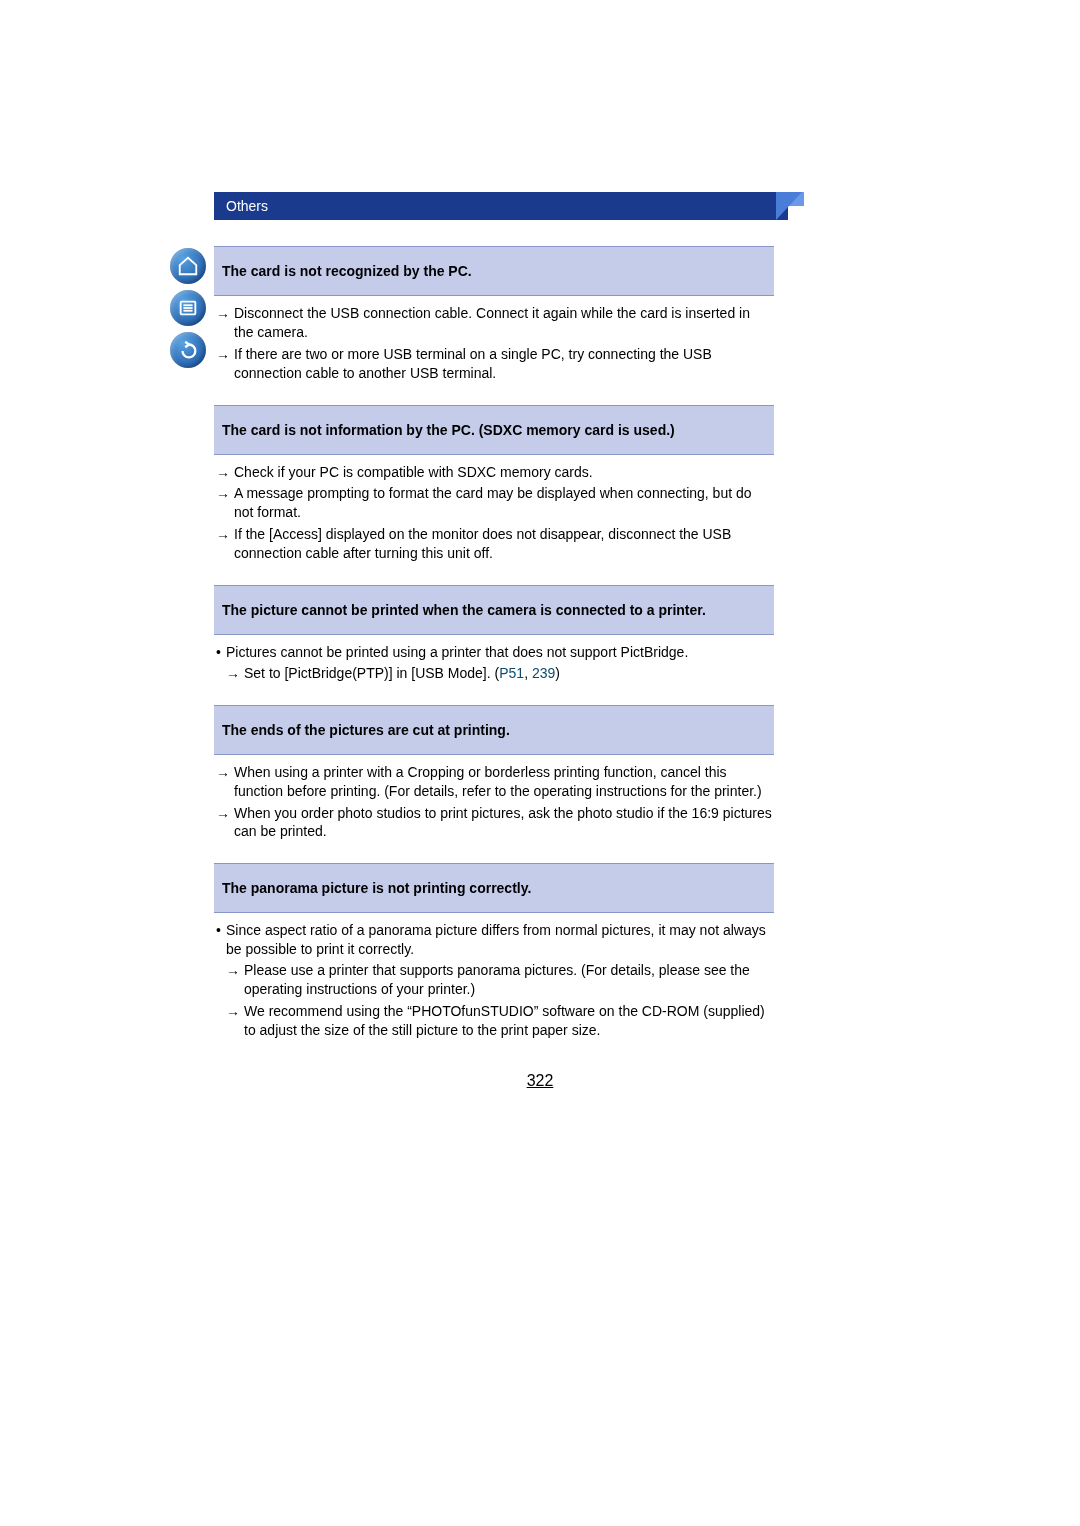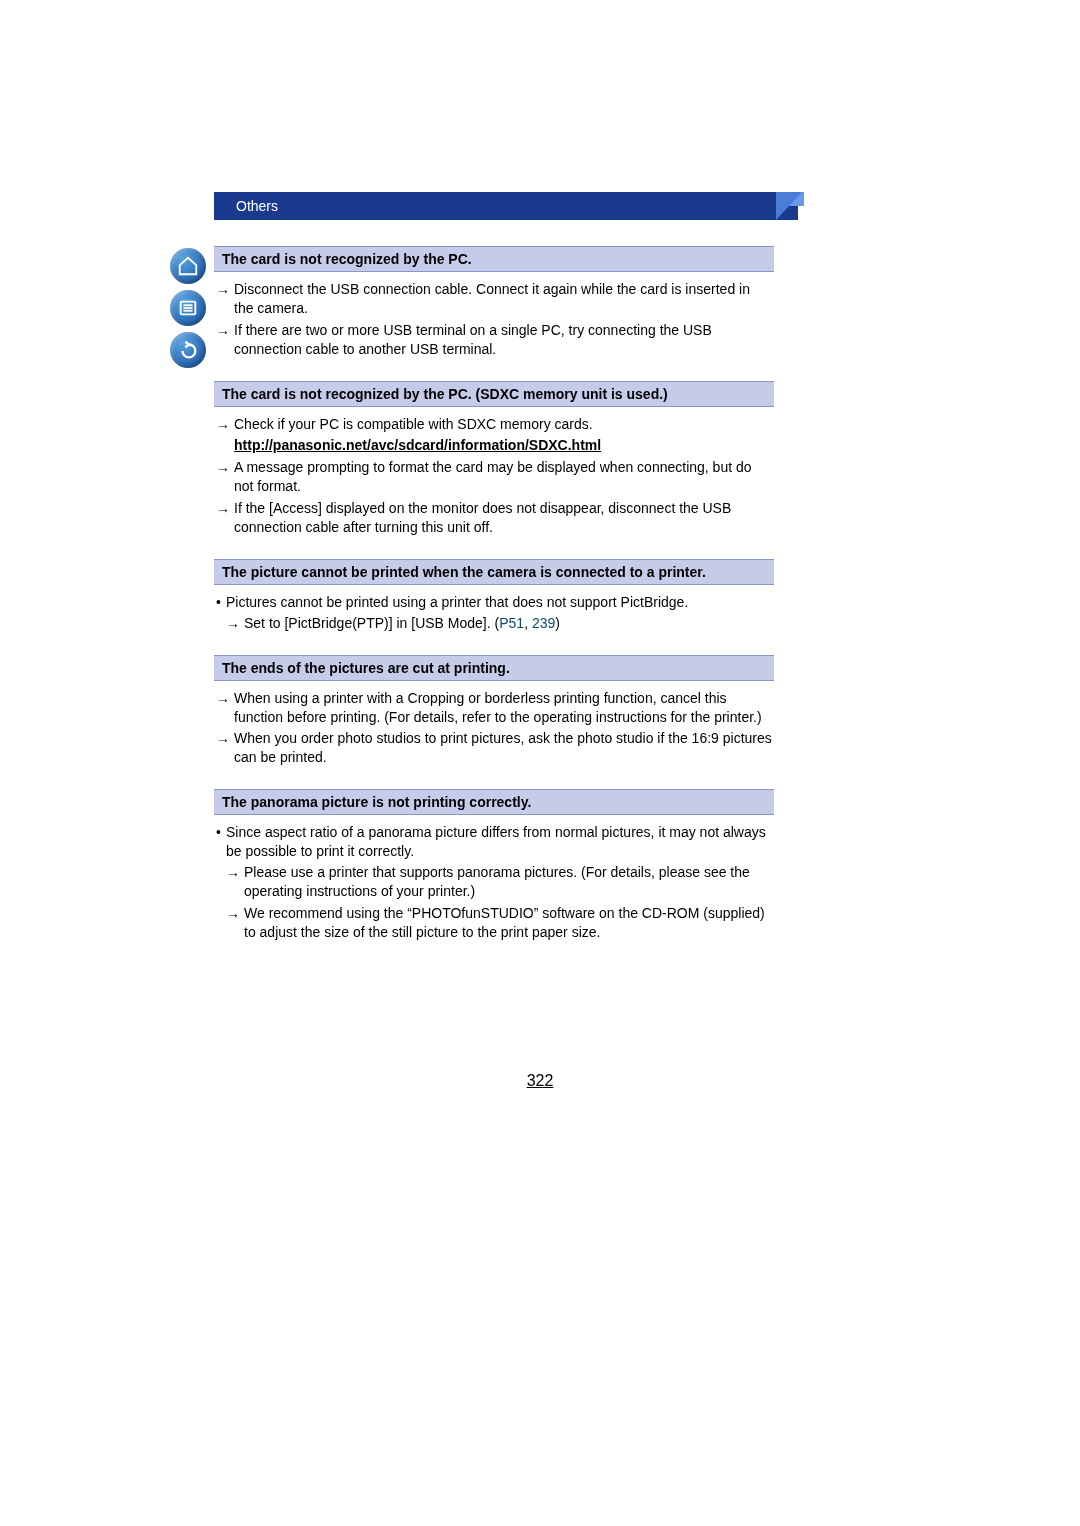--- a/index.html
+++ b/index.html
@@ -33,21 +33,21 @@
   .sidebar-icon svg { width: 22px; height: 22px; }
   .header-bar {
     position: absolute;
     left: 214px;
     top: 192px;
     width: 562px;
     height: 28px;
     background: #1a3a8e;
     display: flex;
     align-items: center;
-    padding-left: 22px;
+    padding-left: 12px;
     color: #fff;
     font-size: 14px;
   }
   .header-corner {
     position: absolute;
     left: 776px;
     top: 192px;
     width: 0;
     height: 0;
     border-top: 28px solid #4a7dd8;
@@ -64,21 +64,21 @@
   .content {
     position: absolute;
     left: 214px;
     top: 246px;
     width: 560px;
   }
   .section-title {
     background: #c5ccea;
     border-top: 1px solid #8a95c8;
     border-bottom: 1px solid #8a95c8;
-    padding: 4px 8px;
+    padding: 16px 8px;
     font-weight: bold;
     font-size: 14px;
     margin-top: 22px;
   }
   .section-title:first-child { margin-top: 0; }
   .body-block {
     padding: 8px 2px 0 2px;
     font-size: 14px;
     line-height: 1.35;
   }
@@ -159,29 +159,25 @@
     <div class="arrow-line">
       <span class="arrow">→</span>
       <span class="arrow-text">Disconnect the USB connection cable. Connect it again while the card is inserted in the camera.</span>
     </div>
     <div class="arrow-line">
       <span class="arrow">→</span>
       <span class="arrow-text">If there are two or more USB terminal on a single PC, try connecting the USB connection cable to another USB terminal.</span>
     </div>
   </div>
 
-  <div class="section-title">The card is not recognized by the PC. (SDXC memory unit is used.)</div>
+  <div class="section-title">The card is not information by the PC. (SDXC memory card is used.)</div>
   <div class="body-block">
     <div class="arrow-line">
       <span class="arrow">→</span>
       <span class="arrow-text">Check if your PC is compatible with SDXC memory cards.</span>
-    </div>
-    <div class="arrow-line">
-      <span class="arrow"></span>
-      <span class="arrow-text link-url">http://panasonic.net/avc/sdcard/information/SDXC.html</span>
     </div>
     <div class="arrow-line">
       <span class="arrow">→</span>
       <span class="arrow-text">A message prompting to format the card may be displayed when connecting, but do not format.</span>
     </div>
     <div class="arrow-line">
       <span class="arrow">→</span>
       <span class="arrow-text">If the [Access] displayed on the monitor does not disappear, disconnect the USB connection cable after turning this unit off.</span>
     </div>
   </div>

